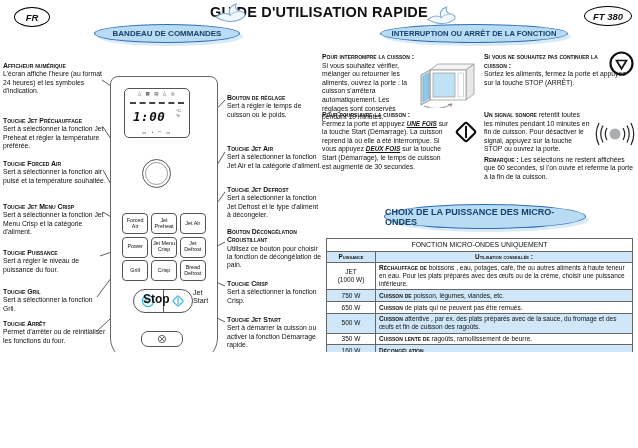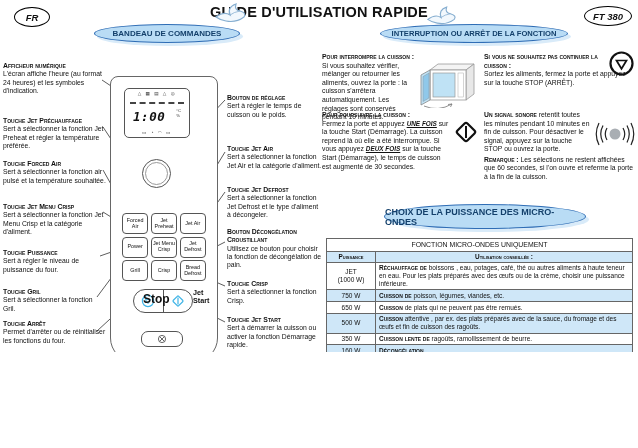--- a/index.html
+++ b/index.html
@@ -53,21 +53,21 @@
             grid-template-columns:repeat(3,1fr);gap:2.5px;}
   .pbtn{height:17px;border:1.1px solid #555;border-radius:4px;background:#fff;
         display:flex;align-items:center;justify-content:center;text-align:center;
         font-size:5.4px;line-height:1.05;padding:1px;}
   #pill{position:absolute;left:22px;top:212px;width:58px;height:22px;border:1.1px solid #555;
         border-radius:12px;display:flex;}
   .pill-half{flex:1;display:flex;align-items:center;justify-content:center;}
   .pill-half.right{border-left:1px solid #555;}
   #stop-label{position:absolute;left:101px;top:292px;font-size:12px;font-weight:bold;z-index:3;padding-left:42px;}
   #start-label{position:absolute;left:193px;top:289px;width:24px;font-size:7.2px;
-               font-weight:bold;line-height:1.1;z-index:3;}
+               font-weight:normal;line-height:1.1;z-index:3;}
   #tt-btn{position:absolute;left:30px;top:254px;width:40px;height:14px;border:1.1px solid #555;
           border-radius:7px;display:flex;align-items:center;justify-content:center;}
 
   
   #turntable-note{position:absolute;left:88px;top:364px;width:218px;font-size:6.8px;
                   line-height:1.22;z-index:3;}
   #turntable-note h4{margin:0;font-size:6.9px;font-weight:bold;font-variant:small-caps;}
   #turntable-note p{margin:0;}
   #chef{position:absolute;left:2px;top:381px;z-index:2;}
   #footer-line{position:absolute;left:0;top:440px;width:306px;border-top:1.6px solid #a8cdea;}

